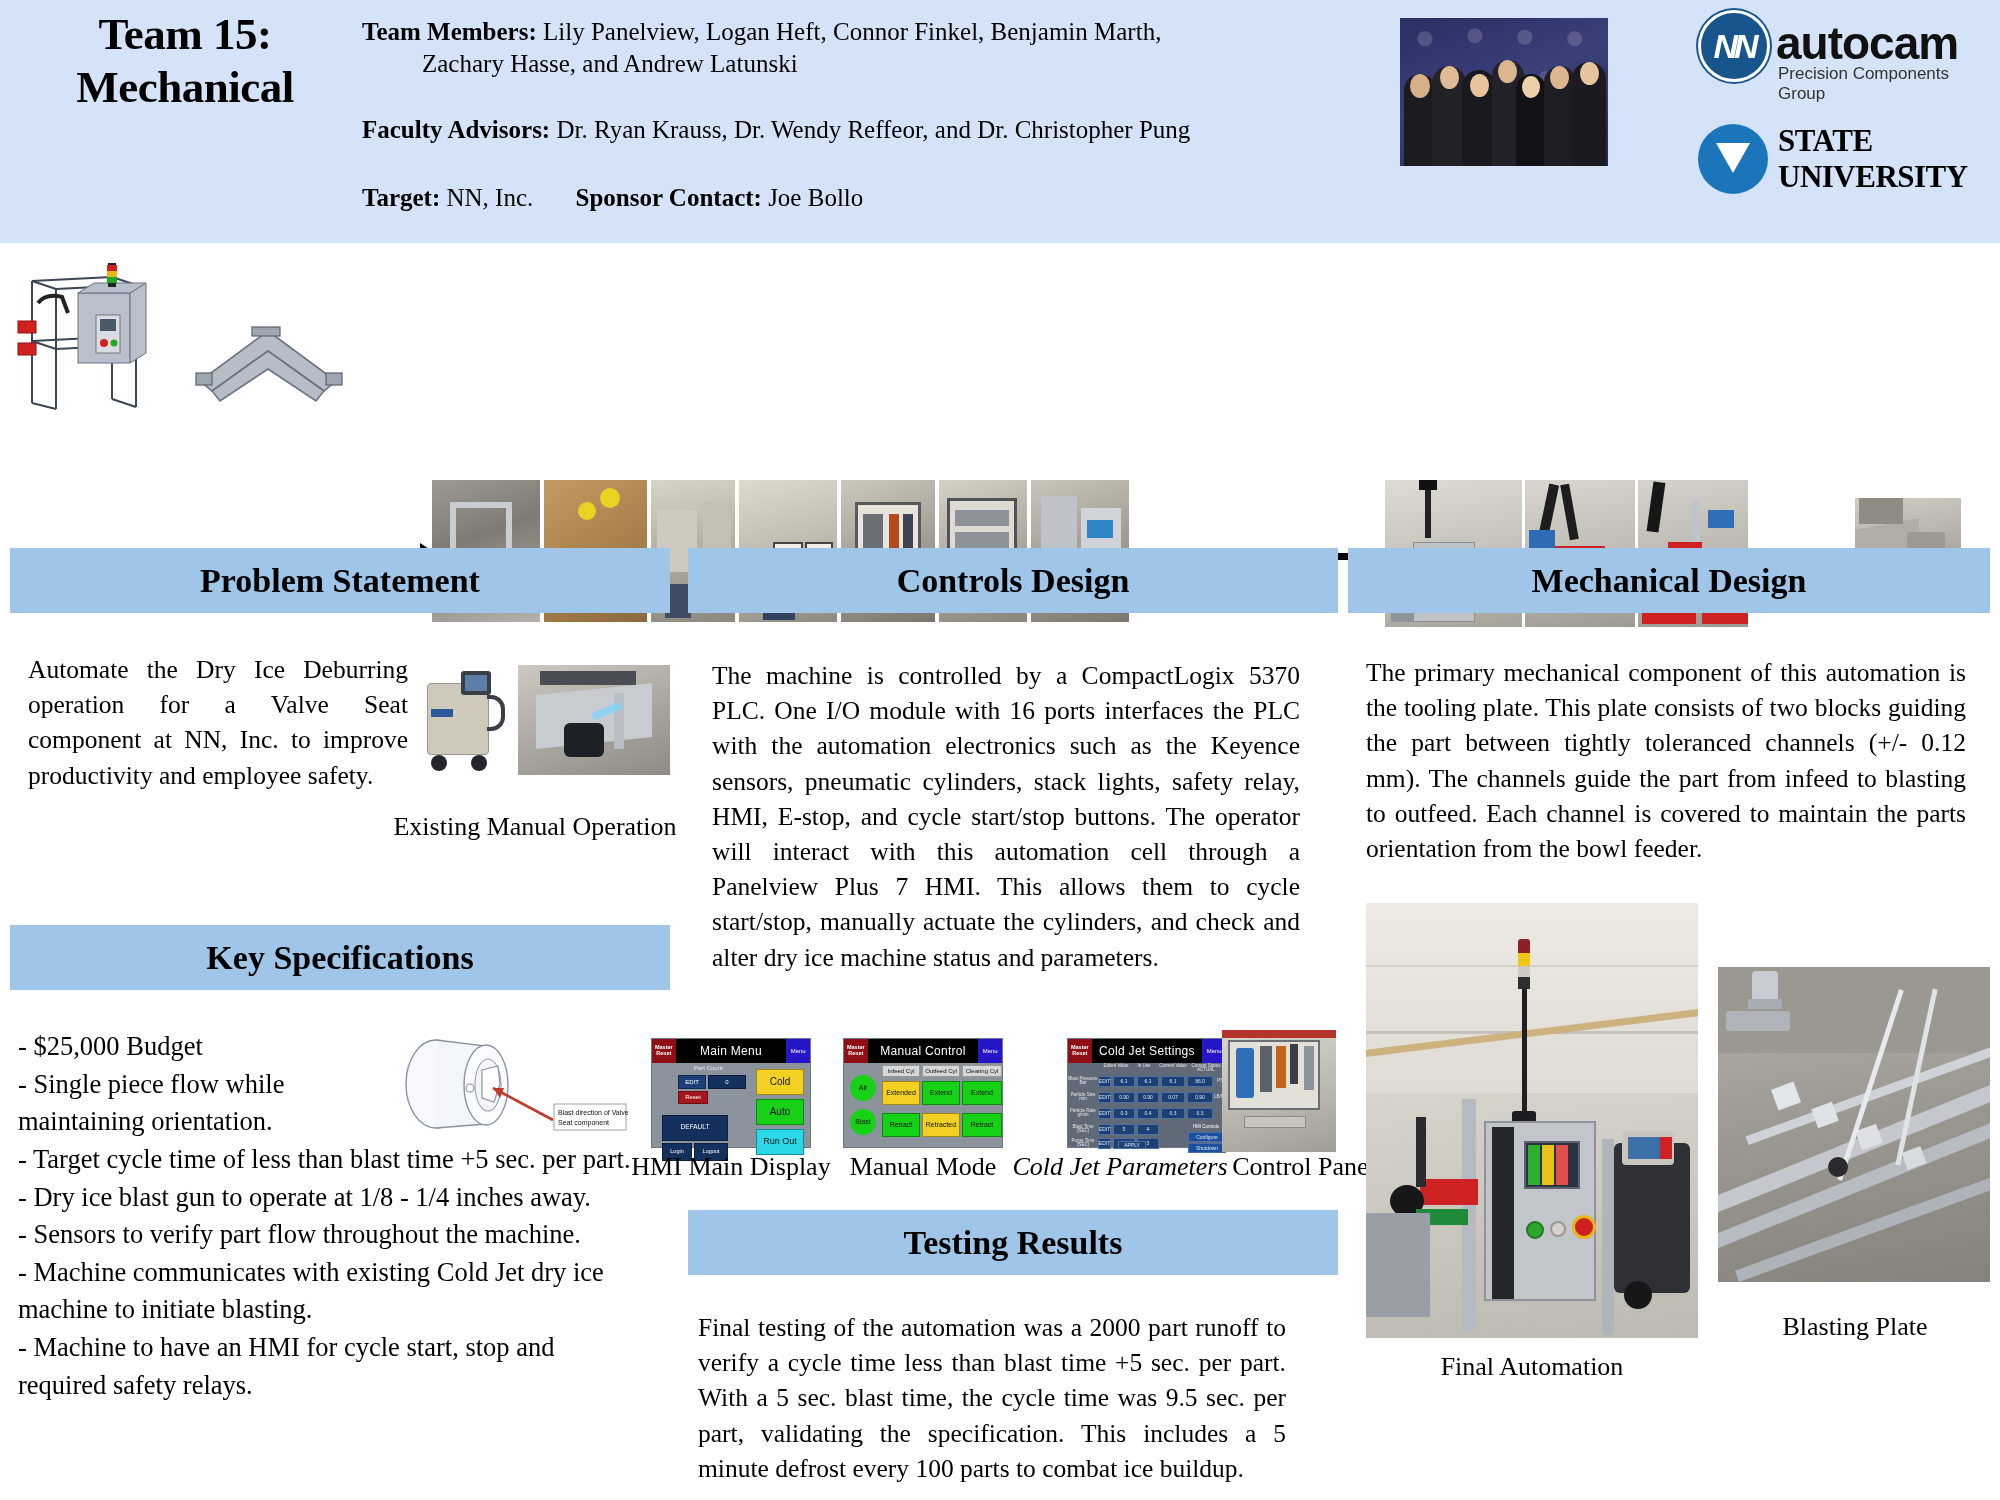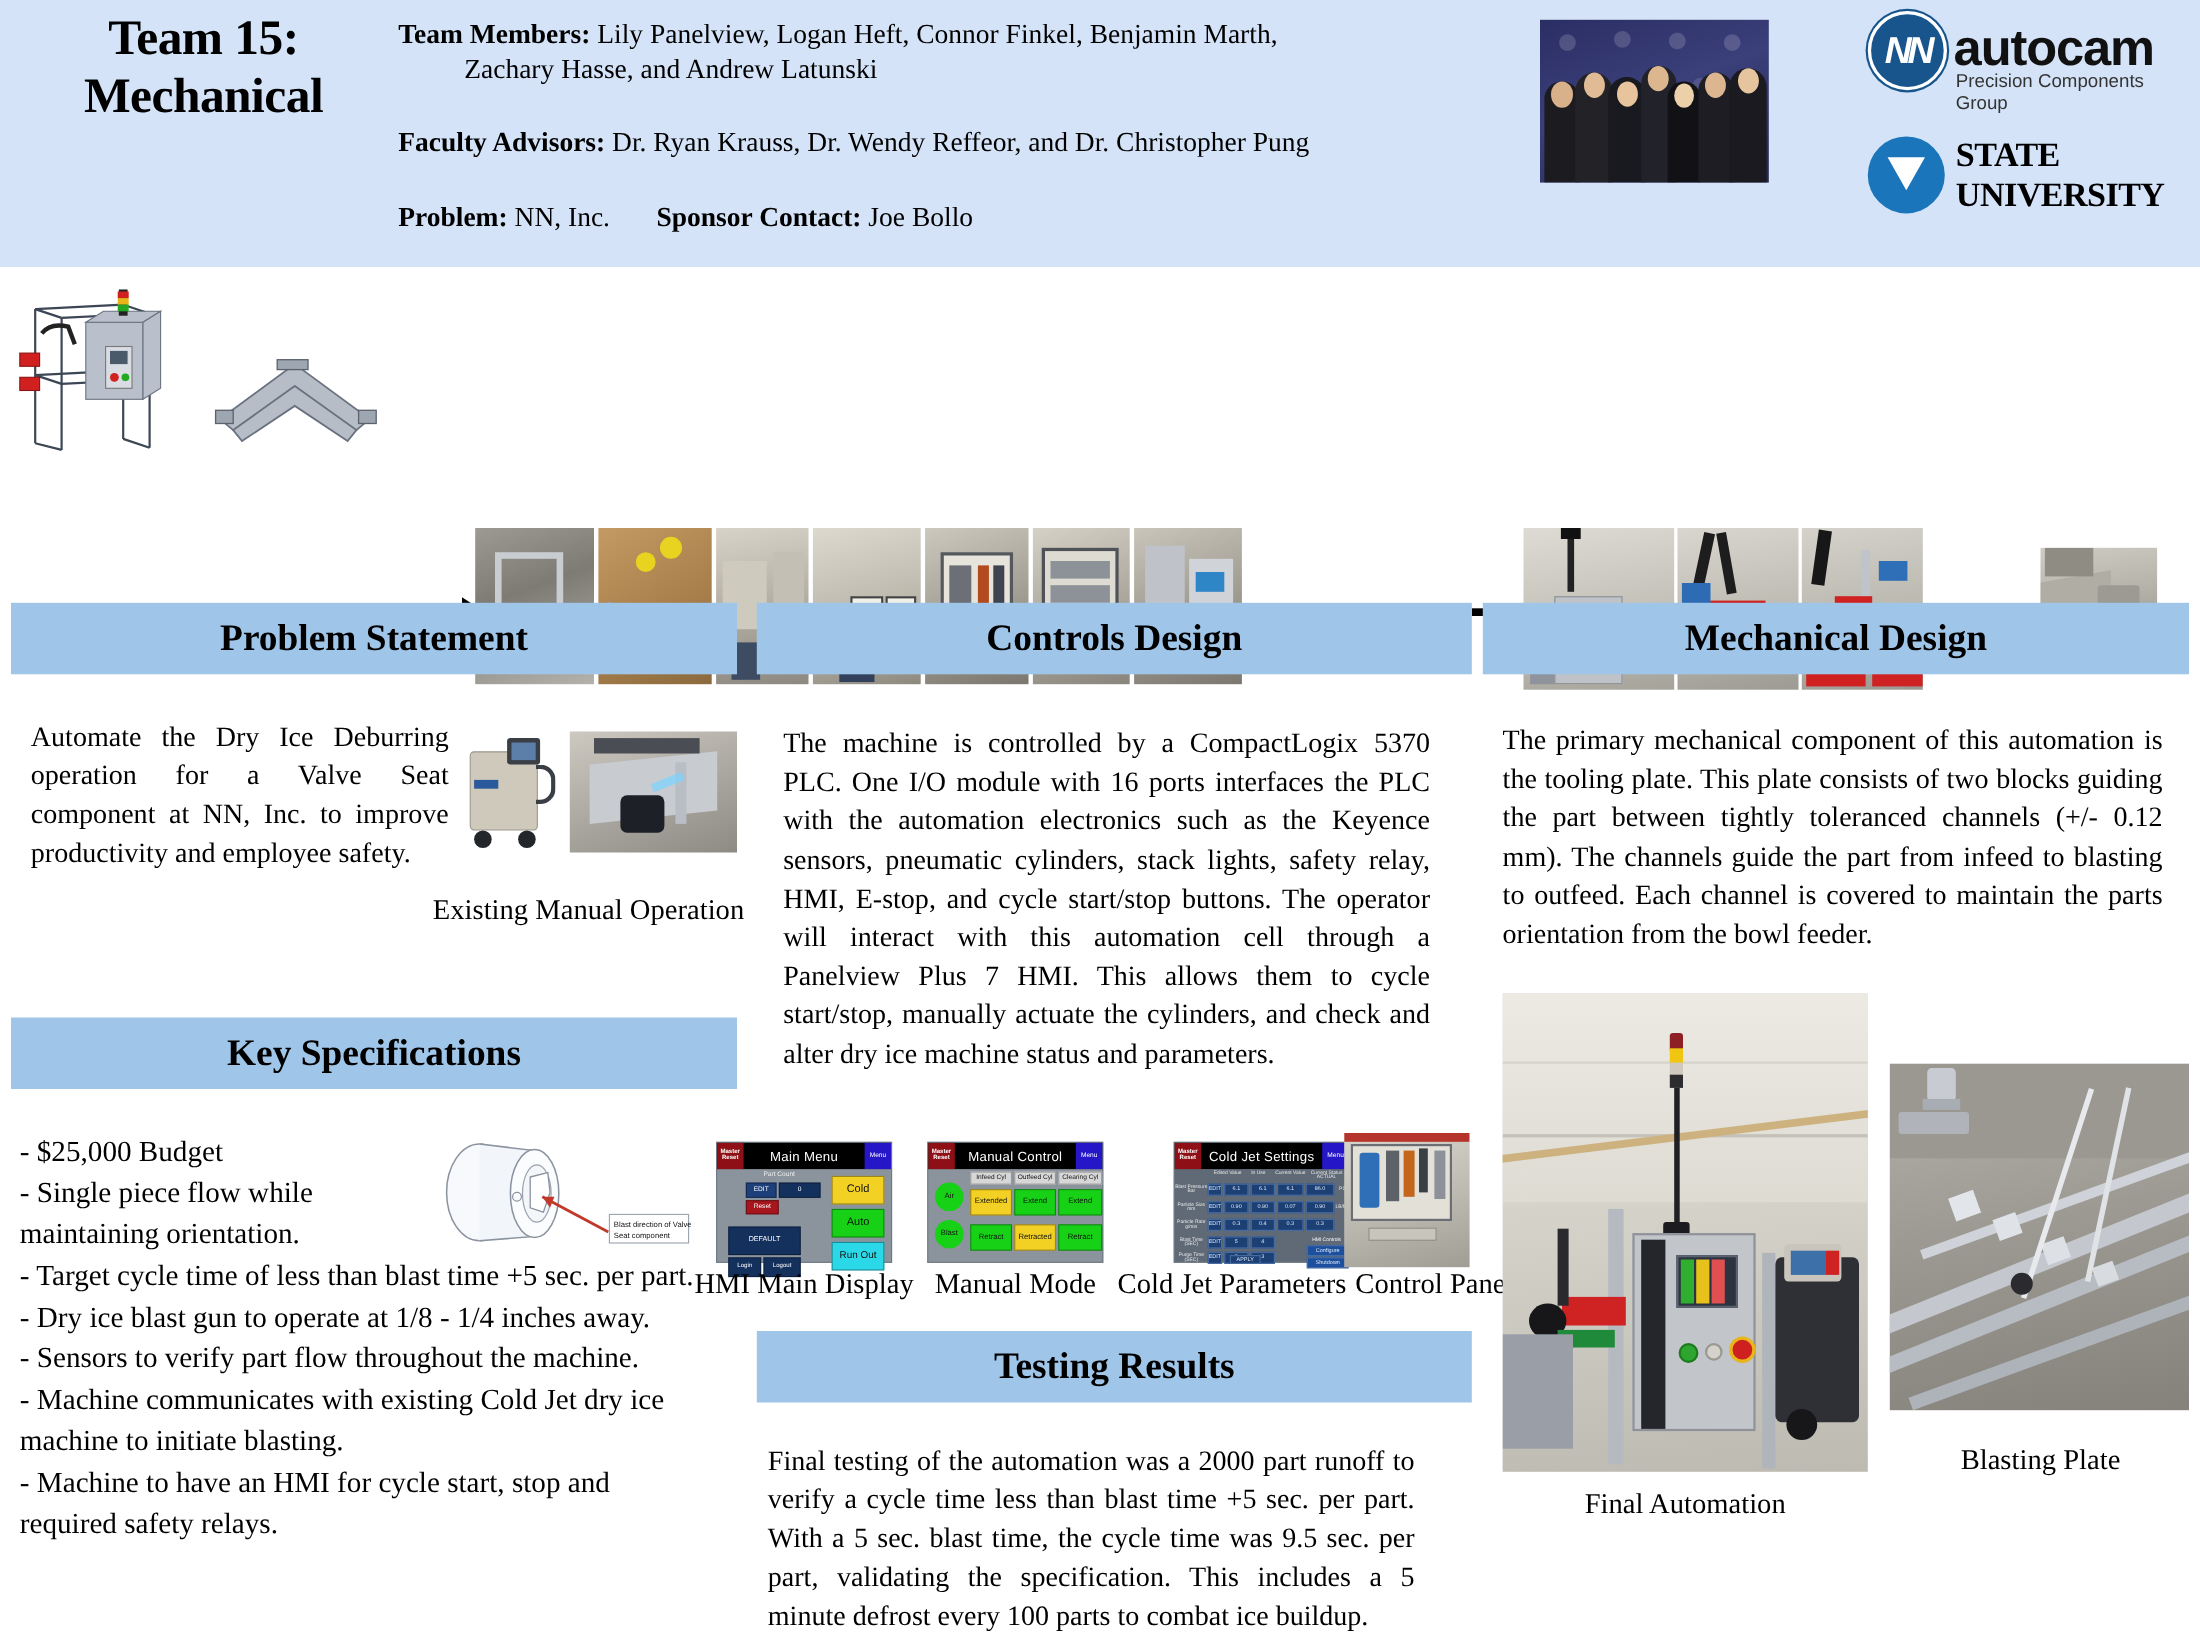--- a/index.html
+++ b/index.html
@@ -185,21 +185,21 @@
     <div class="meta-row meta-members">
       <b>Team Members:</b>
       <span>Lily Panelview, Logan Heft, Connor Finkel, Benjamin Marth,</span>
       <span class="m2">Zachary Hasse, and Andrew Latunski</span>
     </div>
     <div class="meta-row meta-advisors">
       <b>Faculty Advisors:</b>
       <span>Dr. Ryan Krauss, Dr. Wendy Reffeor, and Dr. Christopher Pung</span>
     </div>
     <div class="meta-row meta-sponsor">
-      <b>Problem:</b>
+      <b>Target:</b>
       <span>NN, Inc.</span>
       <b class="sp2">Sponsor Contact:</b>
       <span>Joe Bollo</span>
     </div>
   </div>
 
   <div class="team-photo">
     <div class="tp-backdrop"></div>
     <div class="tp-person" style="left:4px;width:32px;height:92px;background:#1b1b20;"></div>
     <div class="tp-head" style="left:10px;top:56px;width:20px;height:24px;background:#d8b08a;"></div>
@@ -498,21 +498,21 @@
 
     <div class="cj-cell" style="left:58px;top:76px;width:24px;height:0px;border:none;"></div>
     <div class="btn b-blue" style="left:56px;top:74px;width:0px;height:0px;border:none;"></div>
 
     <div class="cj-lbl" style="left:120px;top:62px;width:36px;color:#fff;">HMI Controls</div>
     <div class="cj-cell" style="left:120px;top:69px;width:38px;height:10px;background:#1c4f9e;">Configure</div>
     <div class="cj-cell" style="left:120px;top:80px;width:38px;height:10px;background:#1c4f9e;">Shutdown</div>
     <div class="cj-cell" style="left:50px;top:78px;width:28px;height:8px;background:#1c3f74;">APPLY</div>
   </div>
 </div>
-<div class="caption" style="left:1000px;top:1152px;width:240px;">Cold Jet Parameters</div>
+<div class="caption" style="left:1000px;top:1152px;width:240px;font-style:italic;">Cold Jet Parameters</div>
 
 <div class="panel-photo" style="left:1222px;top:1030px;width:114px;height:122px;background:linear-gradient(165deg,#d9d6ce 0%,#bcb9b1 55%,#a09d95 100%);">
   <div style="position:absolute;left:0;top:0;width:100%;height:8px;background:#b5342b;"></div>
   <div style="position:absolute;left:6px;top:10px;width:92px;height:70px;background:#e3e0d8;border:2px solid #6b6e73;"></div>
   <div style="position:absolute;left:14px;top:18px;width:18px;height:50px;background:#2e6fb8;border-radius:3px;"></div>
   <div style="position:absolute;left:38px;top:16px;width:12px;height:46px;background:#5d6168;"></div>
   <div style="position:absolute;left:54px;top:16px;width:10px;height:42px;background:#c4651c;"></div>
   <div style="position:absolute;left:68px;top:14px;width:8px;height:40px;background:#3a3f46;"></div>
   <div style="position:absolute;left:82px;top:16px;width:10px;height:44px;background:#8d9199;"></div>
   <div style="position:absolute;left:22px;top:86px;width:62px;height:12px;background:#c8c5bd;border:1px solid #8d8a82;"></div>

